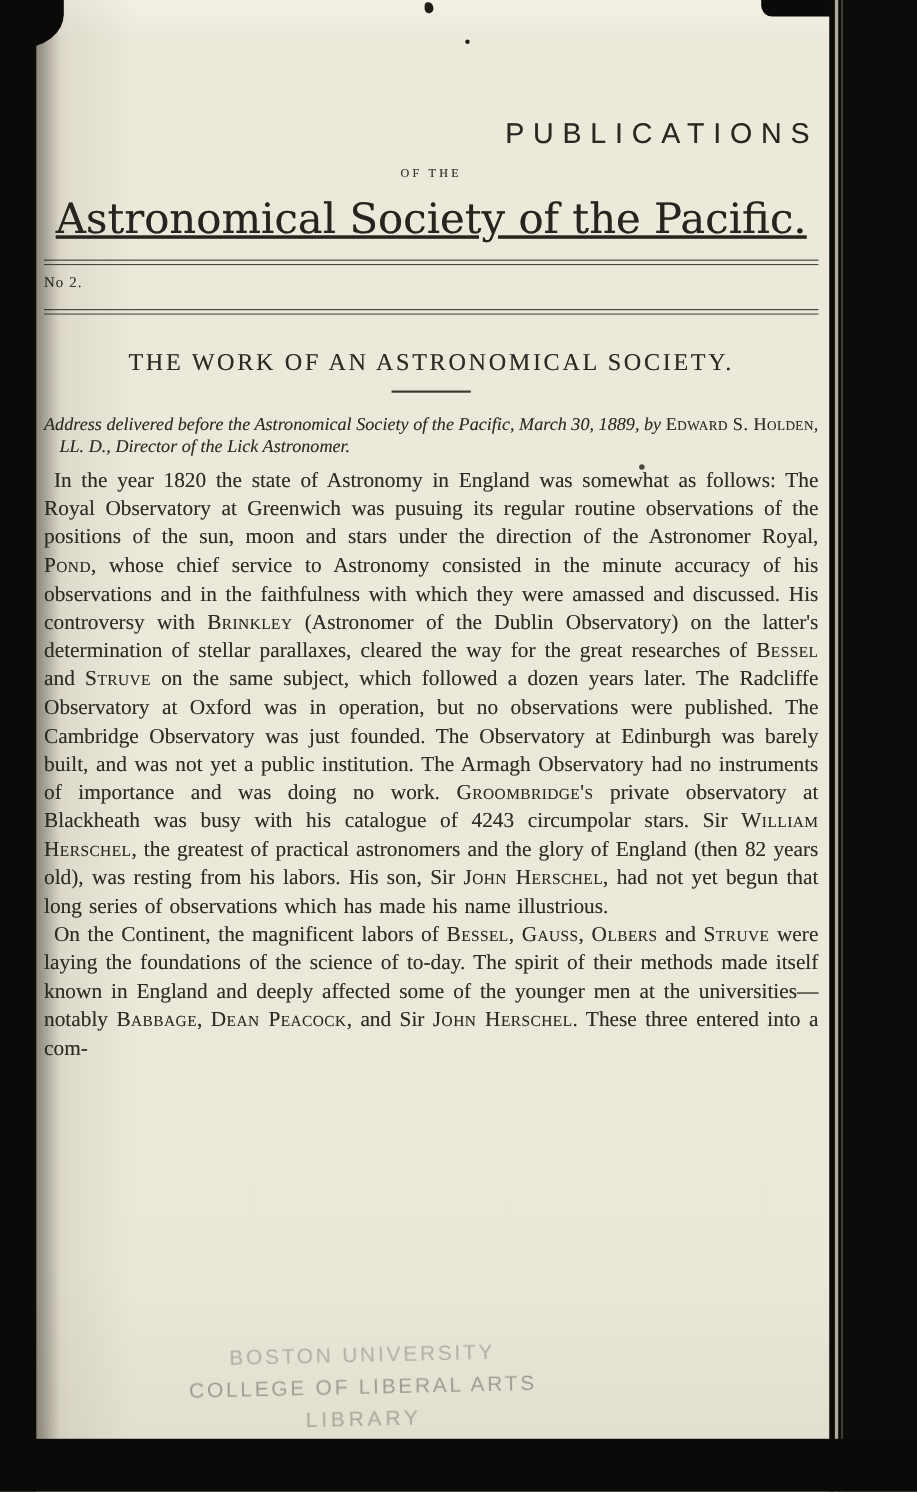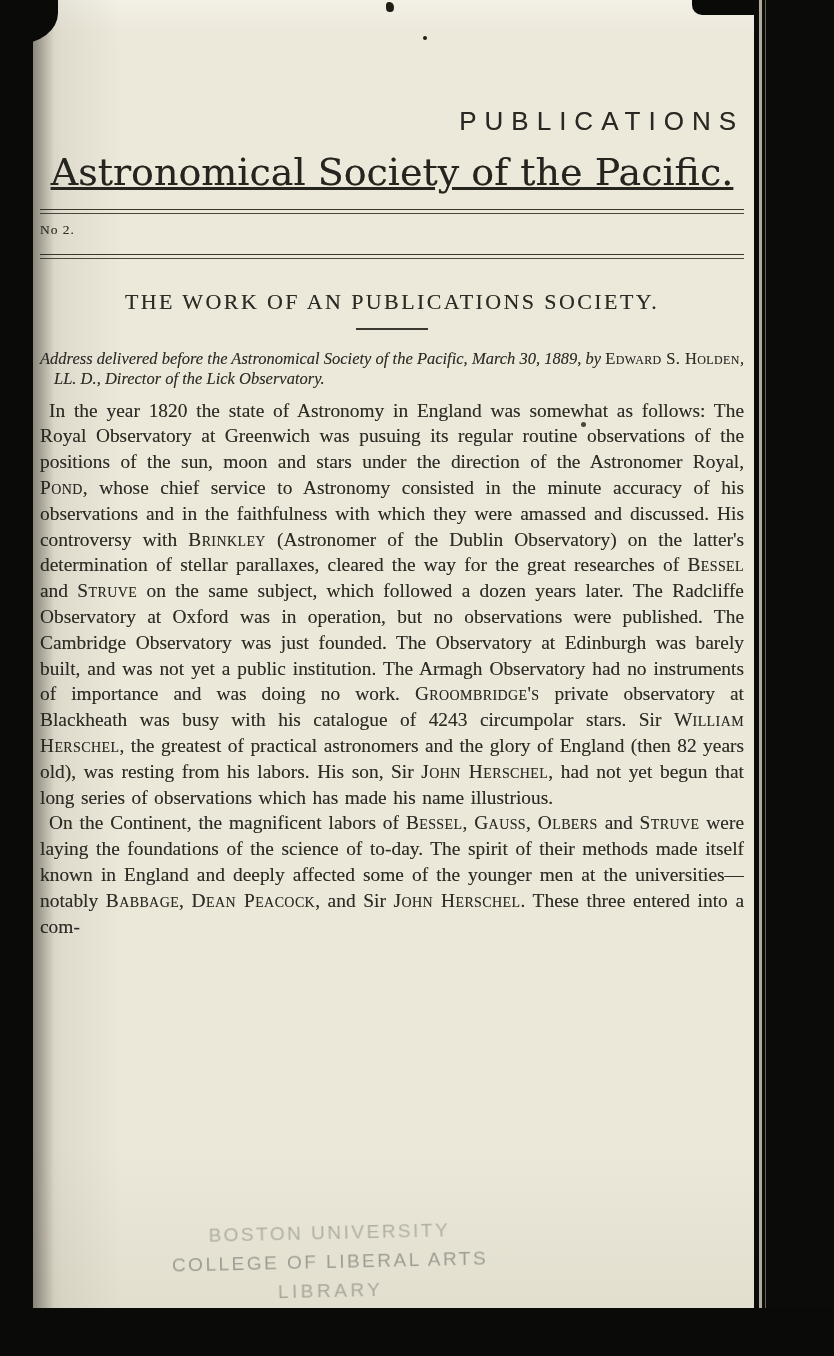--- a/index.html
+++ b/index.html
@@ -99,35 +99,36 @@
 <body>
 
 <div class="scan">
 
   <div class="paper">
 
     <div class="content">
 
       <header class="masthead">
         <div class="pub">PUBLICATIONS</div>
+        <div class="ofthe">OF THE</div>
         <h1 class="society">Astronomical Society of the Pacific.</h1>
       </header>
 
       <div class="rule double"></div>
 
       <div class="issue-line">
         <span class="issue-no">No 2.</span>
       </div>
 
       <div class="rule double bottom"></div>
 
-      <h2 class="article-title">THE WORK OF AN PUBLICATIONS SOCIETY.</h2>
+      <h2 class="article-title">THE WORK OF AN ASTRONOMICAL SOCIETY.</h2>
       <div class="title-rule"></div>
 
-      <p class="byline"><span>Address delivered before the Astronomical Society of the Pacific, March 30, 1889, by </span><span class="sc">Edward S. Holden</span><span>, LL. D., </span><span>Director of the Lick Observatory.</span></p>
+      <p class="byline"><span>Address delivered before the Astronomical Society of the Pacific, March 30, 1889, by </span><span class="sc">Edward S. Holden</span><span>, LL. D., </span><span>Director of the Lick Astronomer.</span></p>
 
       <p class="body-para first"><span>In the year 1820 the state of Astronomy in England was somewhat as follows: The Royal Observatory at Greenwich was pusuing its regular routine observations of the positions of the sun, moon and stars under the direction of the Astronomer Royal, </span><span class="sc">Pond</span><span>, whose chief service to Astronomy consisted in the minute accuracy of his observations and in the faithfulness with which they were amassed and discussed. His controversy with </span><span class="sc">Brinkley</span><span> (Astronomer of the Dublin Observatory) on the latter's determination of stellar parallaxes, cleared the way for the great researches of </span><span class="sc">Bessel</span><span> and </span><span class="sc">Struve</span><span> on the same subject, which followed a dozen years later. The Radcliffe Observatory at Oxford was in operation, but no observations were published. The Cambridge Observatory was just founded. The Observatory at Edinburgh was barely built, and was not yet a public institution. The Armagh Observatory had no instruments of importance and was doing no work. </span><span class="sc">Groombridge's</span><span> private observatory at Blackheath was busy with his catalogue of 4243 circumpolar stars. Sir </span><span class="sc">William Herschel</span><span>, the greatest of practical astronomers and the glory of England (then 82 years old), was resting from his labors. His son, Sir </span><span class="sc">John Herschel</span><span>, had not yet begun that long series of observations which has made his name illustrious.</span></p>
       <p class="body-para"><span>On the Continent, the magnificent labors of </span><span class="sc">Bessel</span><span>, </span><span class="sc">Gauss</span><span>, </span><span class="sc">Olbers</span><span> and </span><span class="sc">Struve</span><span> were laying the foundations of the science of to-day. The spirit of their methods made itself known in England and deeply affected some of the younger men at the universities—notably </span><span class="sc">Babbage</span><span>, </span><span class="sc">Dean Peacock</span><span>, and Sir </span><span class="sc">John Herschel</span><span>. These three entered into a com-</span></p>
 
     </div>
 
     <div class="stamp">
       <div class="stamp-line s1">BOSTON UNIVERSITY</div>
       <div class="stamp-line s2">COLLEGE OF LIBERAL ARTS</div>
       <div class="stamp-line s3">LIBRARY</div>

